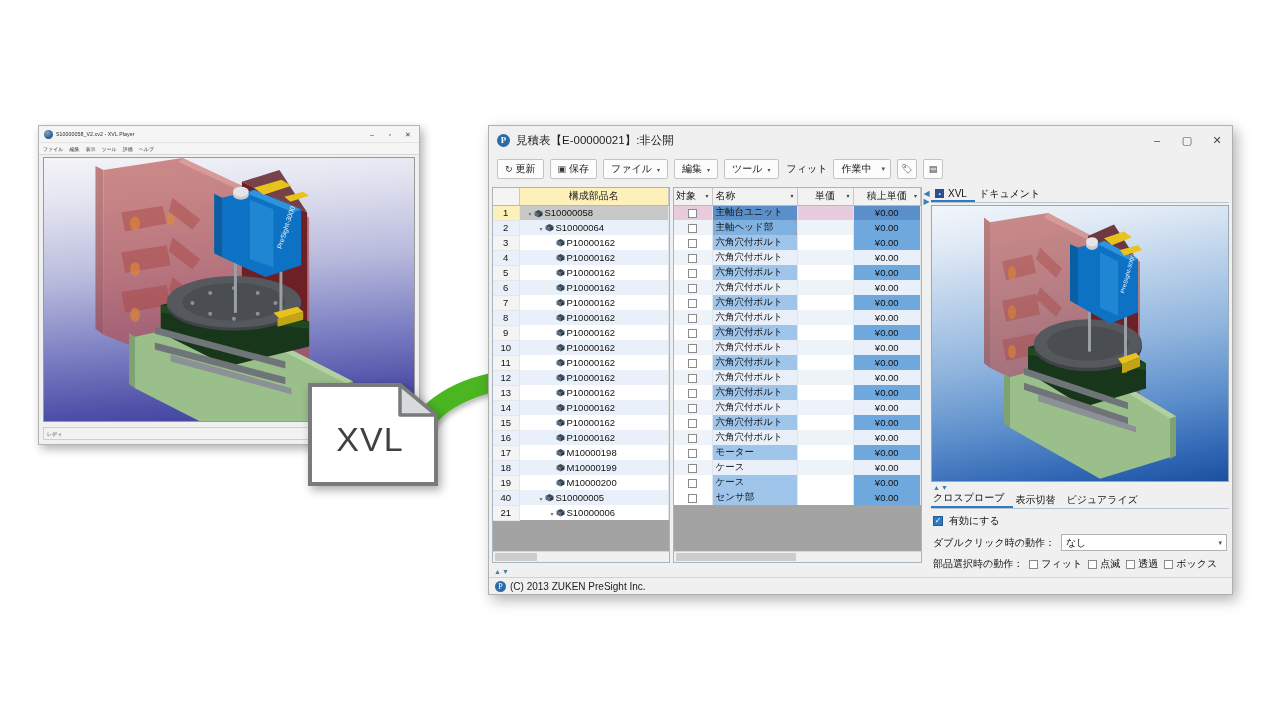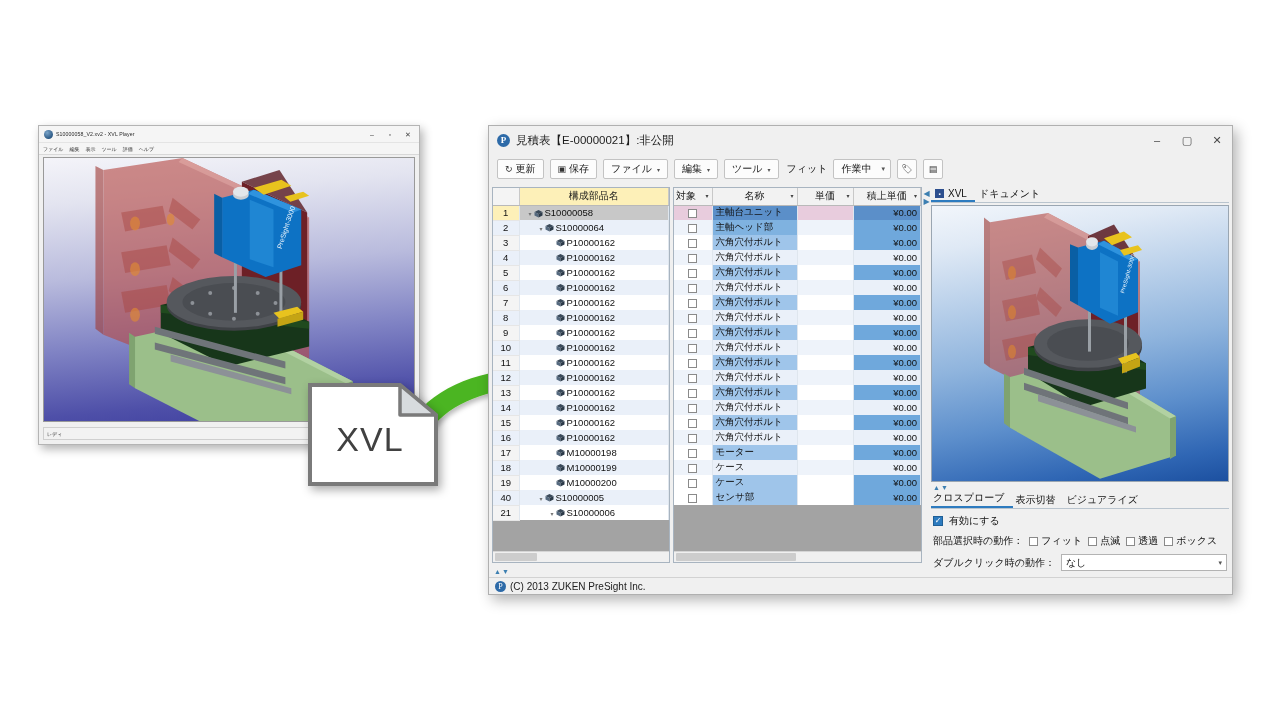--- a/index.html
+++ b/index.html
@@ -171,28 +171,28 @@
   }
   td.colTarget { text-align: center; }
   td.colName  { }
   td.colUnit  { }
   td.colSum   { text-align: right; padding-right: 4px; }
 
   
   td.t-target { background: #ffffff; }
   td.t-name   { background: #9fc5ea; }
   td.t-unit   { background: #ffffff; }
-  td.t-sum    { background: #6fa8dc; }
+  td.t-sum    { background: #6fa8dc; text-align: center; }
   tr.alt td.t-target { background: #eef3fa; }
   tr.alt td.t-unit   { background: #eef3fa; }
   tr.r1 td.t-target  { background: #e8ccdd; }
   tr.r1 td.t-name    { background: #5b8fc9; margin-left: 10px; }
   tr.r1 td.t-unit    { background: #e8ccdd; }
   tr.r1 td.t-sum     { background: #5b8fc9; }
-  tr.r2 td.t-name    { background: #7fb2e0; }
+  tr.r2 td.t-name    { background: #7fb2e0; border-radius: 6px; }
   tr.r2 td.t-sum     { background: #6fa8dc; }
 
   .hscroll {
     height: 11px; background: #f0f0f0; border-top: 1px solid #d5d5d5;
     display: flex; align-items: center; flex: 0 0 auto;
   }
   .hscroll .thumb { height: 8px; background: #cdcdcd; border-radius: 1px; margin-left: 2px; }
 
   .minibar { height: 11px; display: flex; align-items: center; gap: 1px; padding-left: 2px; flex: 0 0 auto;}
   .minibar .tri { font-size: 7px; color: #3c7fb1; }
@@ -610,21 +610,21 @@
             <table class="gd">
               <colgroup>
                 <col style="width:38px">
                   <col style="width:85px">
                   <col style="width:56px">
                   <col>
               </colgroup>
               <thead>
                 <tr>
                   <th class="f-sort" style="text-align:left;padding-left:2px">対象</th>
-                  <th class="f-sort" style="text-align:center">名称</th>
+                  <th class="f-sort" style="text-align:left">名称</th>
                   <th class="f-sort" style="text-align:center">単価</th>
                   <th class="f-sort" style="text-align:center">積上単価</th>
                 </tr>
               </thead>
               <tbody id="detail-body">
                   <tr class="r1">
                     <td class="colTarget t-target"><span class="chk"></span></td>
                     <td class="colName t-name">主軸台ユニット</td>
                     <td class="colUnit t-unit"></td>
                     <td class="colSum t-sum">¥0.00</td>
@@ -836,45 +836,45 @@
           </div>
 
           <div class="propbox">
             <div class="prow">
               <span class="chk-blue">
                 <span>✓</span>
               </span>
               <span>有効にする</span>
             </div>
             <div class="prow">
+              <span>ダブルクリック時の動作：</span>
+              <span class="combo">
+                <span>なし</span>
+                <span class="caret">▾</span>
+              </span>
+            </div>
+            <div class="prow">
               <span>部品選択時の動作：</span>
               <span class="opt">
                 <span class="chk-sm"></span>
                 <span>フィット</span>
               </span>
               <span class="opt">
                 <span class="chk-sm"></span>
                 <span>点滅</span>
               </span>
               <span class="opt">
                 <span class="chk-sm"></span>
                 <span>透過</span>
               </span>
               <span class="opt">
                 <span class="chk-sm"></span>
                 <span>ボックス</span>
               </span>
             </div>
-            <div class="prow">
-              <span>ダブルクリック時の動作：</span>
-              <span class="combo">
-                <span>なし</span>
-                <span class="caret">▾</span>
-              </span>
-            </div>
           </div>
         </div>
       </div>
     </div>
 
     <div class="mw-statusbar">
       <span class="sb-icon">P</span>
       <span class="sb-text">(C) 2013 ZUKEN PreSight Inc.</span>
     </div>
   </div>

